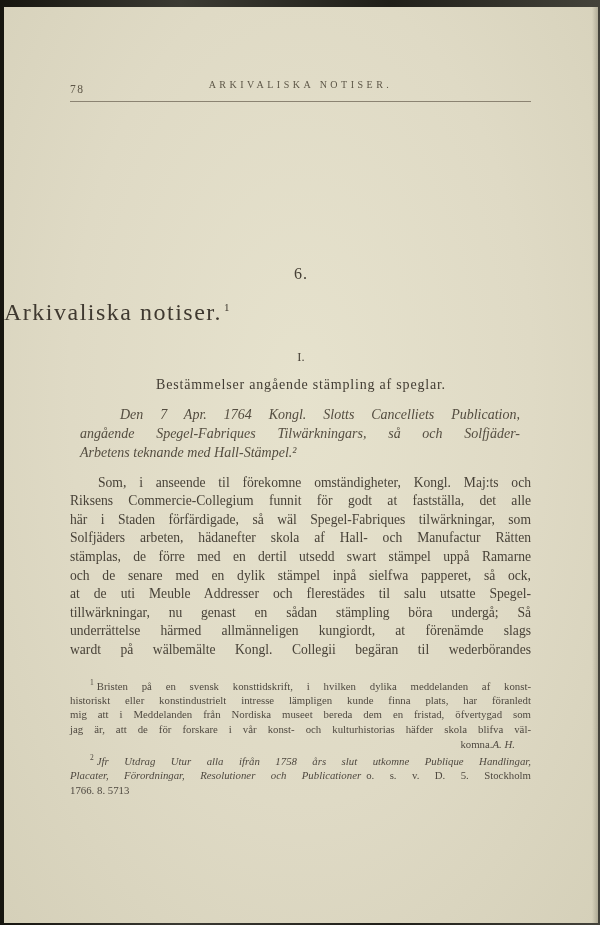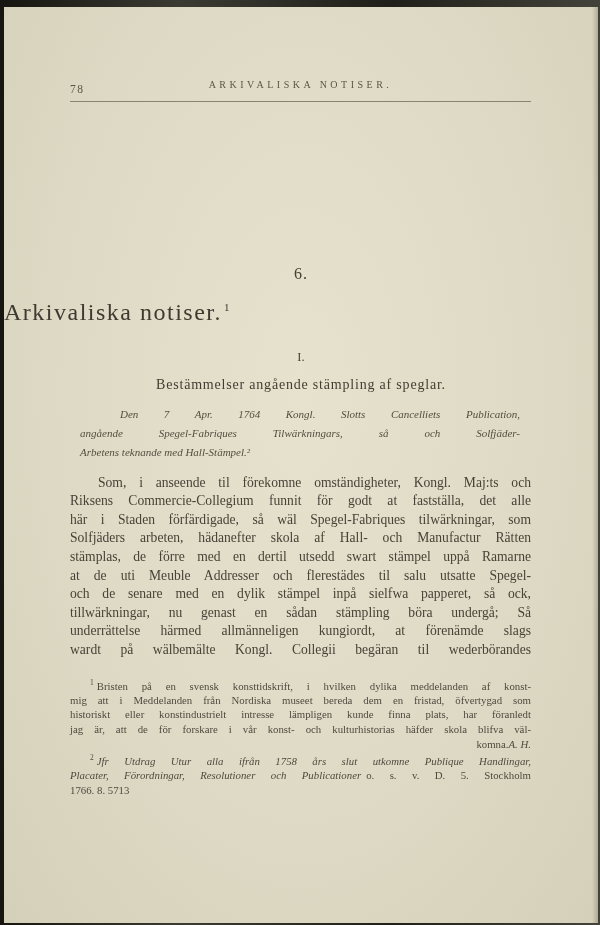--- a/index.html
+++ b/index.html
@@ -23,30 +23,30 @@
   .running{
     position:absolute;left:0;right:0;top:0;text-align:center;
     font-size:10px;letter-spacing:3.5px;color:#5d5647;
   }
   .rule{margin:8px 67px 0 66px;border-top:1px solid #8b8372;height:0;}
   .secnum{margin-top:163px;text-align:center;font-size:16px;letter-spacing:1px;color:#46403 6;color:#464036;}
   .title{margin-top:16px;text-align:left;font-size:24px;letter-spacing:1.5px;color:#3f3930;font-weight:normal;}
   .title sup{font-size:11px;margin-left:2px;}
   .partnum{margin-top:24px;text-align:center;font-size:12.5px;color:#4a443a;}
   .heading{margin-top:12px;text-align:center;font-size:14px;letter-spacing:.8px;color:#423c33;font-weight:normal;}
-  .citation{margin:8px 78px 0 76px;font-style:italic;font-size:11px;line-height:19px;color:#544d40;}
+  .citation{margin:8px 78px 0 76px;font-style:italic;font-size:14px;line-height:19px;color:#544d40;}
   .jline{text-align:justify;text-align-last:justify;-moz-text-align-last:justify;}
   .cit-first{text-indent:40px;}
   .bodytext{margin:10px 67px 0 66px;font-size:13.6px;line-height:18.6px;color:#48423 8;color:#484238;}
   .body-first{text-indent:28px;margin-top:12px;}
   .footnotes{margin:16px 67px 0 66px;font-size:10.8px;line-height:14.6px;color:#4f4940;}
   .fn-indent{text-indent:20px;}
   .footnotes sup{font-size:7.5px;margin-right:3px;}
   .sigrow{display:flex;justify-content:flex-end;}
-  .sig{font-style:italic;}
+  .sig{font-style:italic;margin-right:16px;}
   .it{font-style:italic;}
   .rm{font-style:normal;margin-left:5px;}
 </style>
 </head>
 <body>
 
 <div class="scan">
   <div class="paper">
 
     <div class="hdr">
@@ -68,31 +68,31 @@
       <div class="jline">angående Spegel-Fabriques Tilwärkningars, så och Solfjäder-</div>
       <div>Arbetens teknande med Hall-Stämpel.²</div>
     </div>
 
     <div class="bodytext">
       <div class="jline body-first">Som, i anseende til förekomne omständigheter, Kongl. Maj:ts och</div>
       <div class="jline">Riksens Commercie-Collegium funnit för godt at fastställa, det alle</div>
       <div class="jline">här i Staden förfärdigade, så wäl Spegel-Fabriques tilwärkningar, som</div>
       <div class="jline">Solfjäders arbeten, hädanefter skola af Hall- och Manufactur Rätten</div>
       <div class="jline">stämplas, de förre med en dertil utsedd swart stämpel uppå Ramarne</div>
+      <div class="jline">och de senare med en dylik stämpel inpå sielfwa papperet, så ock,</div>
       <div class="jline">at de uti Meuble Addresser och flerestädes til salu utsatte Spegel-</div>
-      <div class="jline">och de senare med en dylik stämpel inpå sielfwa papperet, så ock,</div>
       <div class="jline">tillwärkningar, nu genast en sådan stämpling böra undergå; Så</div>
       <div class="jline">underrättelse härmed allmänneligen kungiordt, at förenämde slags</div>
       <div class="jline">wardt på wälbemälte Kongl. Collegii begäran til wederbörandes</div>
     </div>
 
     <div class="footnotes">
       <div class="jline fn-indent"><sup>1</sup><span>Bristen på en svensk konsttidskrift, i hvilken dylika meddelanden af konst-</span></div>
+      <div class="jline">historiskt eller konstindustrielt intresse lämpligen kunde finna plats, har föranledt</div>
       <div class="jline">mig att i Meddelanden från Nordiska museet bereda dem en fristad, öfvertygad som</div>
-      <div class="jline">historiskt eller konstindustrielt intresse lämpligen kunde finna plats, har föranledt</div>
       <div class="jline">jag är, att de för forskare i vår konst- och kulturhistorias häfder skola blifva väl-</div>
       <div class="sigrow">
         <span>komna.</span>
         <span class="sig">A. H.</span>
       </div>
       <div class="jline fn-indent"><sup>2</sup><span class="it">Jfr Utdrag Utur alla ifrån 1758 års slut utkomne Publique Handlingar,</span></div>
       <div class="jline"><span class="it">Placater, Förordningar, Resolutioner och Publicationer</span><span class="rm">o. s. v.  D. 5.  Stockholm</span></div>
       <div>1766.  8. 5713</div>
     </div>
 

